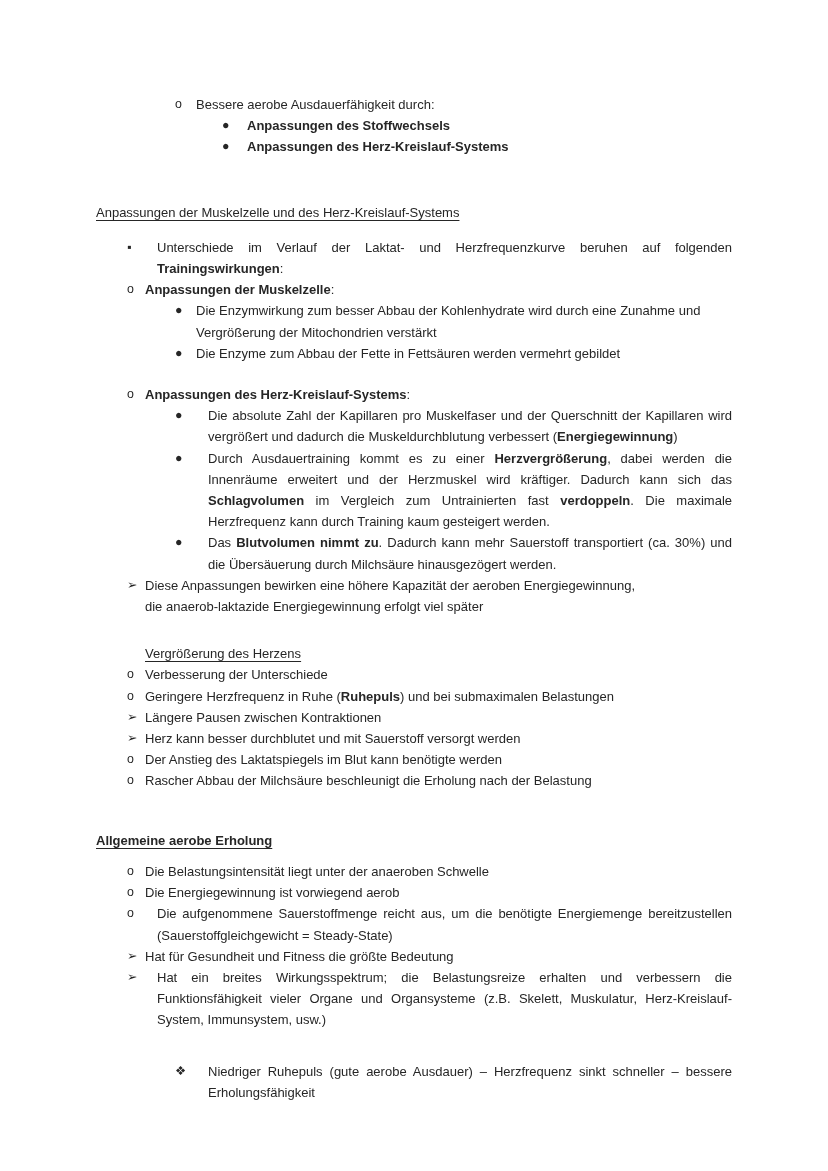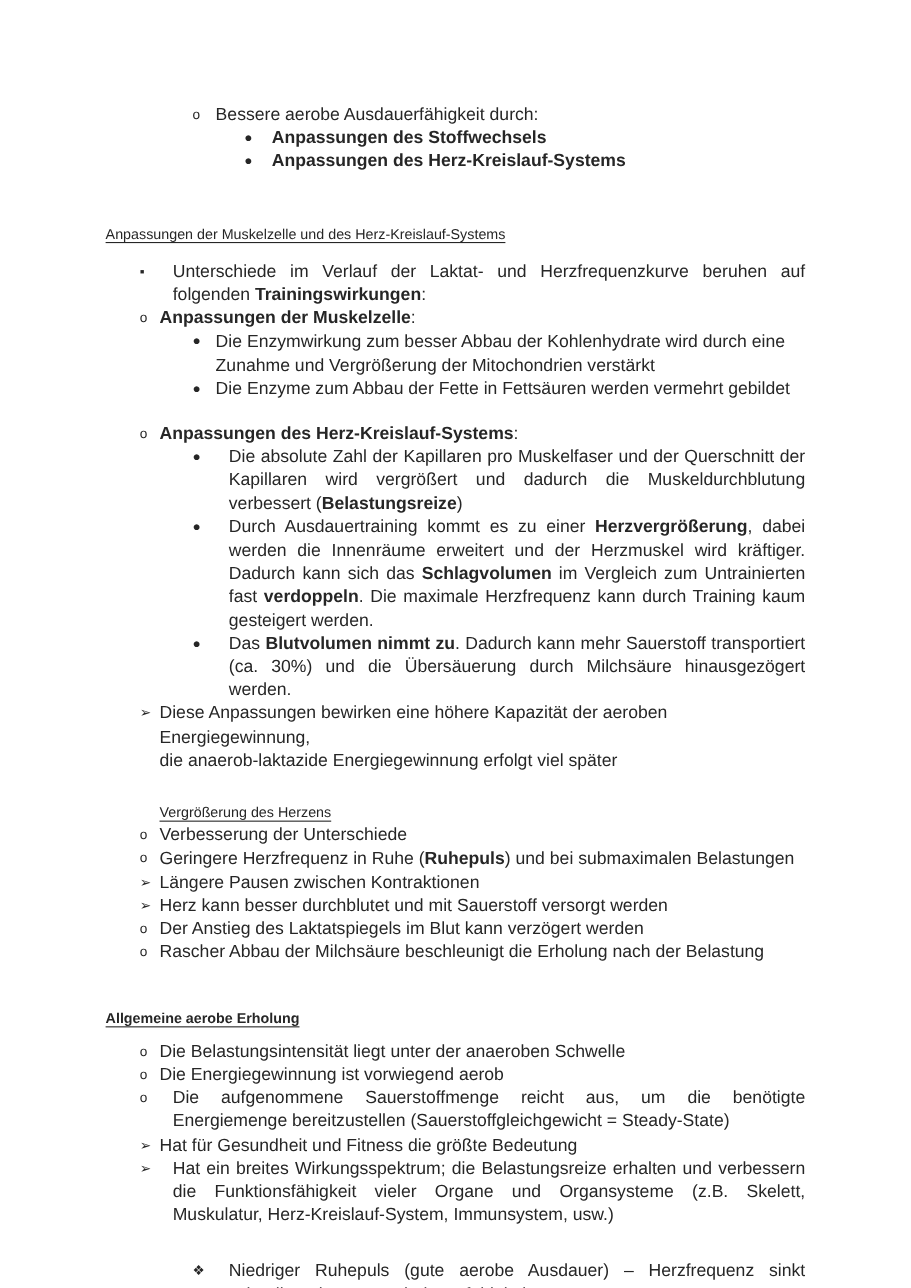--- a/index.html
+++ b/index.html
@@ -37,21 +37,21 @@
   .li .marker {
     flex: 0 0 auto;
     text-align: left;
     color: #262626;
     font-size: 12.4px;
     line-height: 21.2px;
     user-select: none;
   }
   .li .txt {
     flex: 1 1 auto;
-    font-size: 16px;
+    font-size: 13px;
     line-height: 21.2px;
     hyphens: none;
   }
   .just .txt { text-align: justify; text-align-last: left; margin-left: 12px; }
 
   
   
   .lvlA { margin-left: 31px; }
   .lvlA .marker { width: 18px; }
 
@@ -144,21 +144,21 @@
 
     <div class="sp-20"></div>
 
     <div class="li lvlA">
       <span class="marker m-circle">o</span>
       <span class="txt"><span class="b">Anpassungen des Herz-Kreislauf-Systems</span><span>:</span></span>
     </div>
 
     <div class="li lvlB just">
       <span class="marker m-dot">●</span>
-      <span class="txt"><span>Die absolute Zahl der Kapillaren pro Muskelfaser und der Querschnitt der Kapillaren wird vergrößert und dadurch die Muskeldurchblutung verbessert (</span><span class="b">Belastungsreize</span><span>)</span></span>
+      <span class="txt"><span>Die absolute Zahl der Kapillaren pro Muskelfaser und der Querschnitt der Kapillaren wird vergrößert und dadurch die Muskeldurchblutung verbessert (</span><span class="b">Energiegewinnung</span><span>)</span></span>
     </div>
 
     <div class="li lvlB just">
       <span class="marker m-dot">●</span>
       <span class="txt"><span>Durch Ausdauertraining kommt es zu einer </span><span class="b">Herzvergrößerung</span><span>, dabei werden die Innenräume erweitert und der Herzmuskel wird kräftiger. Dadurch kann sich das </span><span class="b">Schlagvolumen</span><span> im Vergleich zum Untrainierten fast </span><span class="b">verdoppeln</span><span>. Die maximale Herzfrequenz kann durch Training kaum gesteigert werden.</span></span>
     </div>
 
     <div class="li lvlB just">
       <span class="marker m-dot">●</span>
       <span class="txt"><span>Das </span><span class="b">Blutvolumen nimmt zu</span><span>. Dadurch kann mehr Sauerstoff transportiert (ca. 30%) und die Übersäuerung durch Milchsäure hinausgezögert werden.</span></span>
@@ -188,21 +188,21 @@
       <span class="txt">Längere Pausen zwischen Kontraktionen</span>
     </div>
 
     <div class="li lvlA">
       <span class="marker m-arrow">➢</span>
       <span class="txt">Herz kann besser durchblutet und mit Sauerstoff versorgt werden</span>
     </div>
 
     <div class="li lvlA">
       <span class="marker m-circle">o</span>
-      <span class="txt">Der Anstieg des Laktatspiegels im Blut kann verzögert werden</span>
+      <span class="txt">Der Anstieg des Laktatspiegels im Blut kann benötigte werden</span>
     </div>
 
     <div class="li lvlA">
       <span class="marker m-circle">o</span>
       <span class="txt">Rascher Abbau der Milchsäure beschleunigt die Erholung nach der Belastung</span>
     </div>
 
     <div class="sp-38"></div>
 
     <div class="h-underline h-bold">Allgemeine aerobe Erholung</div>

